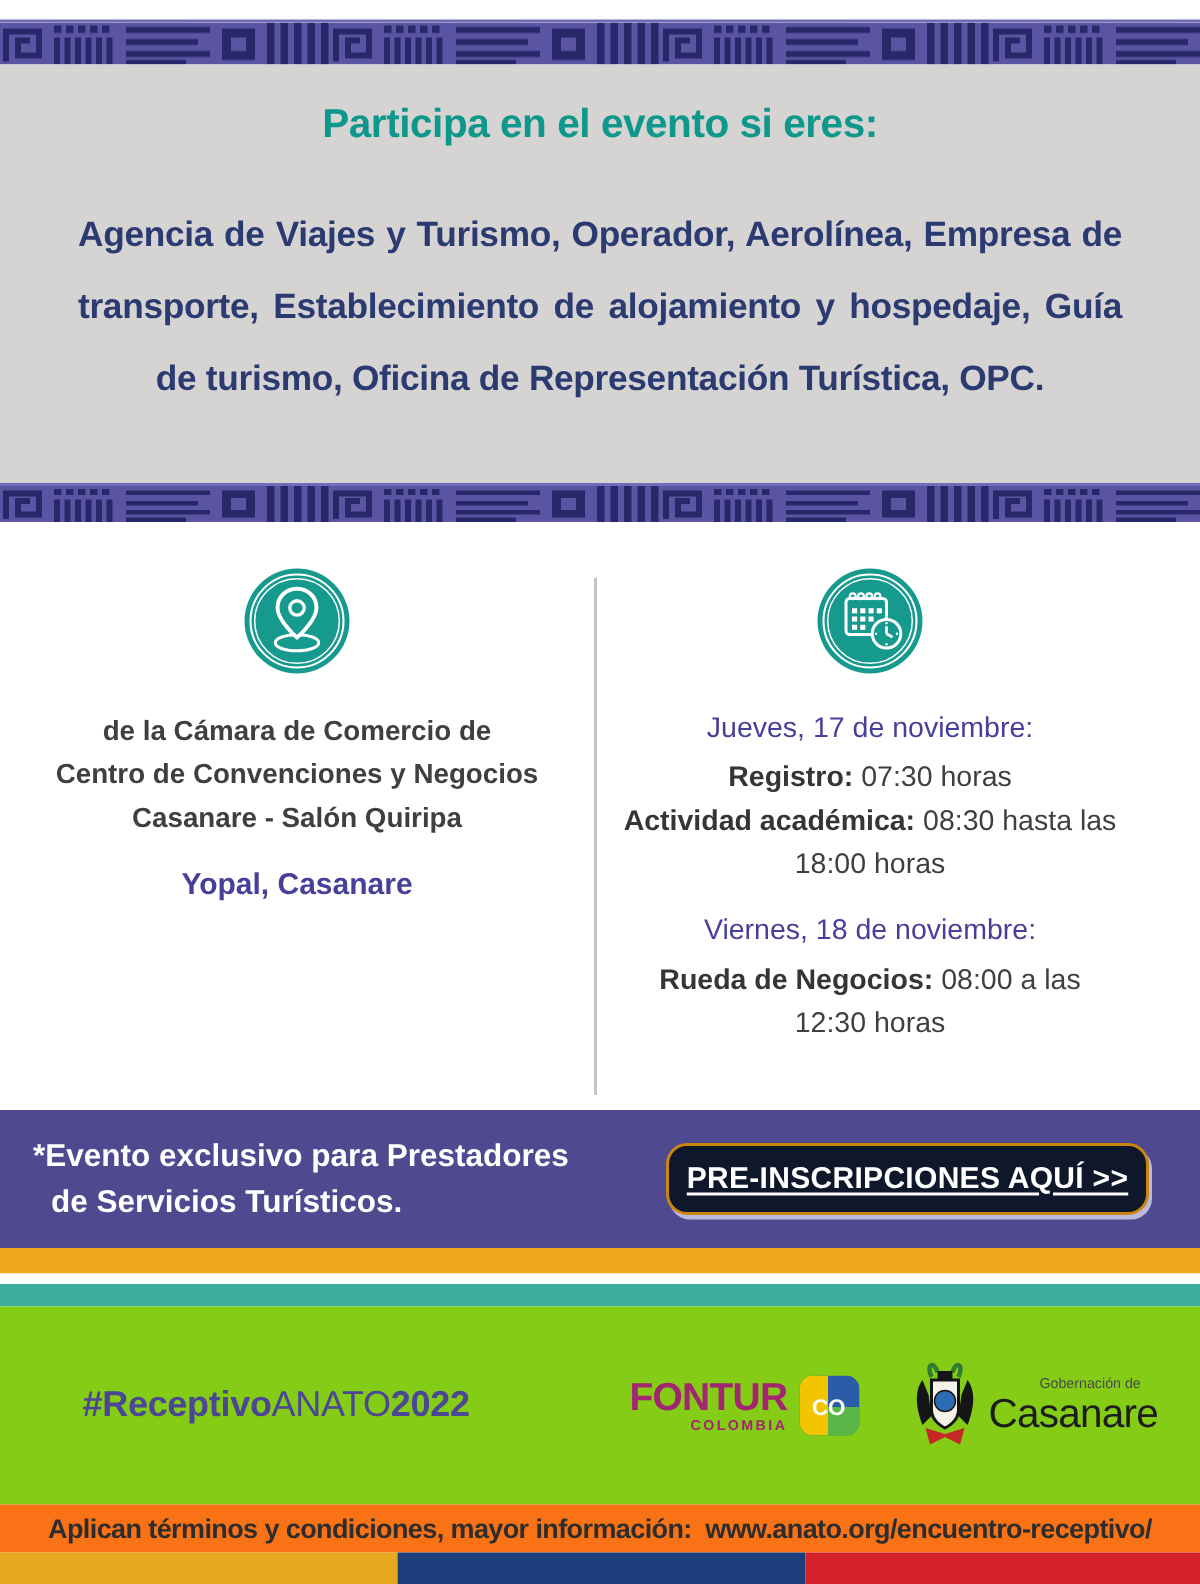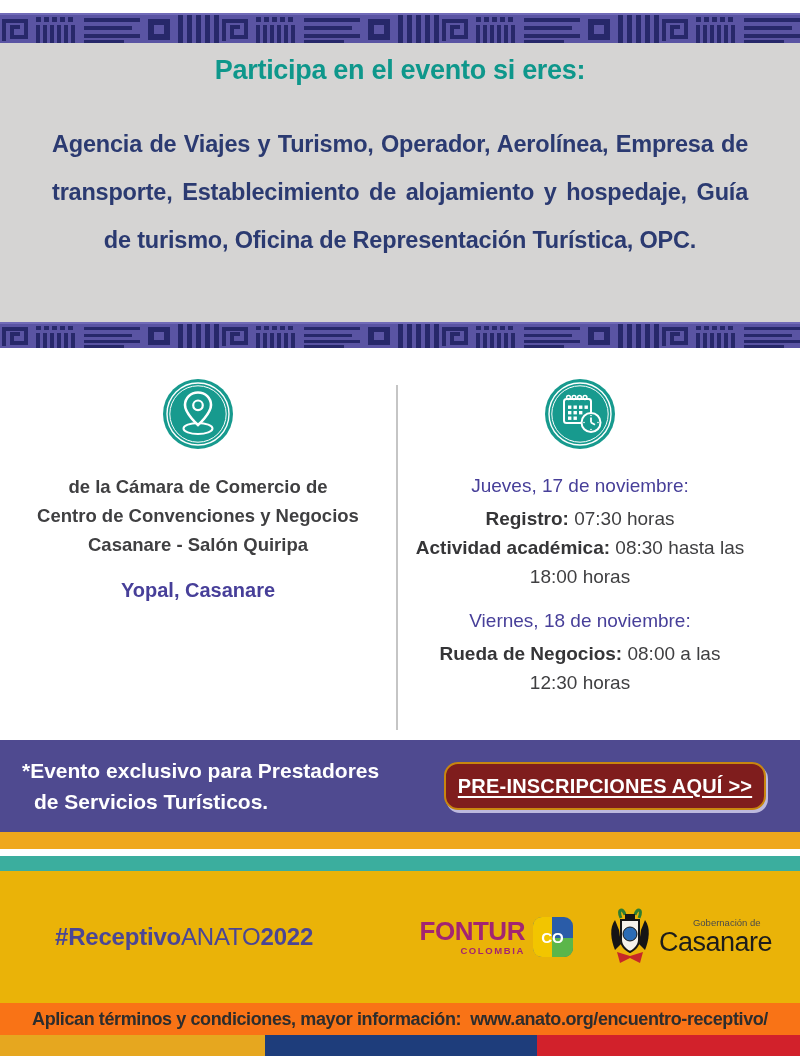--- a/index.html
+++ b/index.html
@@ -4,21 +4,21 @@
 <style>
   html,body{margin:0;padding:0;}
   body{width:800px;font-family:"Liberation Sans",sans-serif;background:#ffffff;}
   .page{width:800px;height:1056px;position:relative;overflow:hidden;background:#ffffff;}
 
   .white-strip{height:13px;background:#ffffff;}
   .band{height:30px;border-top:2px solid #716bb8;box-sizing:border-box;line-height:0;}
   .band svg{display:block;}
   .band.b2{height:26px;}
 
-  .gray-box{height:279px;background:#d5d4d3;text-align:center;box-sizing:border-box;padding-top:12px;}
+  .gray-box{height:279px;background:#d5d4d3;text-align:center;box-sizing:border-box;padding-top:24px;}
   .gray-box h1{margin:0;font-size:27px;font-weight:bold;color:#0e978b;letter-spacing:-0.3px;}
   .gray-box p{margin:34px 0 0 0;padding:0 52px;font-size:23.5px;font-weight:bold;color:#2b3a71;
     line-height:48px;text-align:justify;text-align-last:center;letter-spacing:-0.2px;}
 
   .info{height:392px;background:#ffffff;position:relative;display:flex;}
   .divider{position:absolute;left:396px;top:37px;width:2px;height:345px;background:#c5c5c5;}
   .col{box-sizing:border-box;display:flex;flex-direction:column;align-items:center;}
   .col.venue{width:396px;padding-top:30px;}
   .col.sched{width:404px;padding-top:30px;padding-right:36px;}
   .icon-circle{width:72px;height:72px;display:block;}
@@ -28,30 +28,30 @@
   .day{text-align:center;margin-top:22px;}
   .day.second{margin-top:16px;}
   .day-title{margin:0 0 4px 0;font-size:19px;font-weight:normal;color:#473f99;line-height:28px;}
   .sched-line{margin:0;font-size:19px;color:#3f3f41;line-height:29px;max-width:330px;}
   .sched-line b{color:#353537;}
 
   .cta{height:92px;background:#4f4a90;position:relative;}
   .cta .note{position:absolute;left:22px;top:15px;color:#ffffff;font-weight:bold;font-size:21px;line-height:31px;}
   .cta .note p{margin:0;}
   .cta .note p.l2{padding-left:12px;}
-  .btn{position:absolute;right:34px;top:22px;width:322px;height:48px;background:#7f1d1d;
+  .btn{position:absolute;right:34px;top:22px;width:322px;height:48px;background:#0f172a;
     border:2px solid #c8860f;border-radius:14px;box-sizing:border-box;display:flex;align-items:center;
     justify-content:center;color:#ffffff;font-weight:bold;font-size:20px;text-decoration:underline;
     text-underline-offset:3px;letter-spacing:0.2px;box-shadow:2px 3px 0 0 #bdb9dd;cursor:pointer;}
 
   .stripe-y{height:17px;background:#efa81c;}
   .gap-w{height:7px;background:#ffffff;}
   .stripe-t{height:15px;background:#3bae9e;}
 
-  footer{height:132px;background:#eab308;display:flex;align-items:center;}
+  footer{height:132px;background:#84cc16;display:flex;align-items:center;}
   .hashtag{margin-left:55px;font-size:24px;color:#4b4695;letter-spacing:-0.2px;white-space:nowrap;}
   .hashtag .b{font-weight:bold;}
   .hashtag .r{font-weight:normal;}
   .logos{margin-left:auto;display:flex;align-items:center;margin-right:28px;gap:34px;}
   .fontur{display:flex;align-items:center;gap:8px;}
   .fontur-text{display:flex;flex-direction:column;align-items:flex-end;line-height:1;}
   .fontur-name{font-size:26px;font-weight:bold;color:#a32571;letter-spacing:-0.5px;}
   .fontur-sub{font-size:9.5px;font-weight:bold;color:#a32571;letter-spacing:1.6px;margin-top:2px;}
   .casanare{display:flex;align-items:center;gap:6px;}
   .casanare-text{display:flex;flex-direction:column;line-height:1;}

